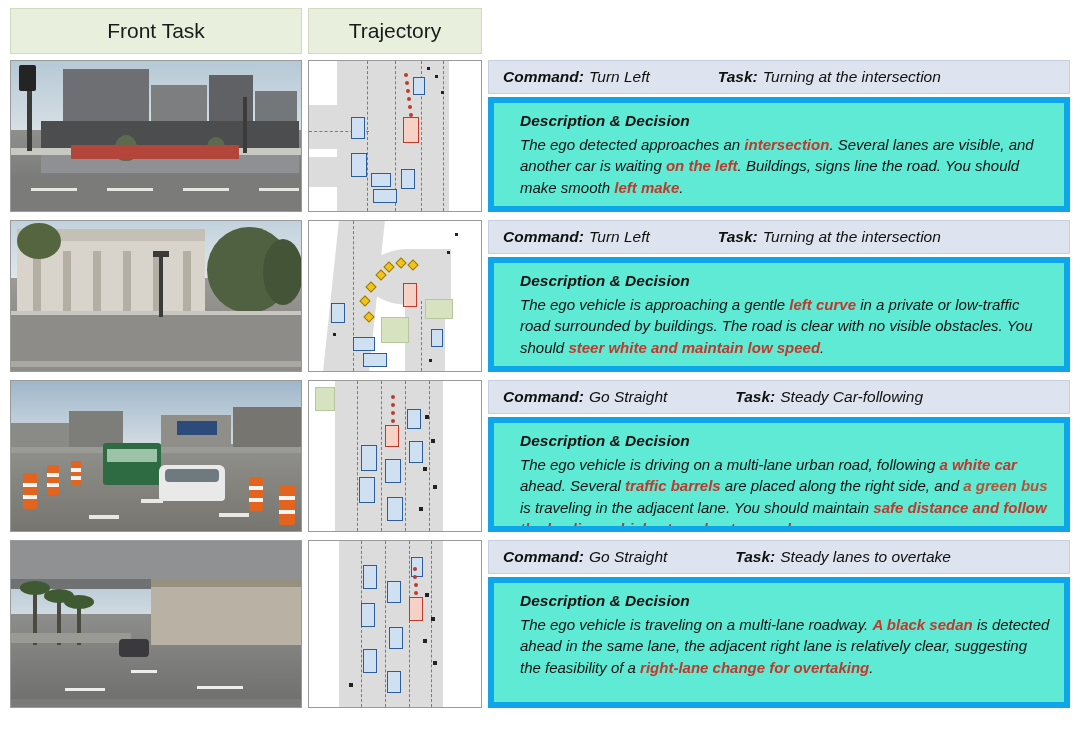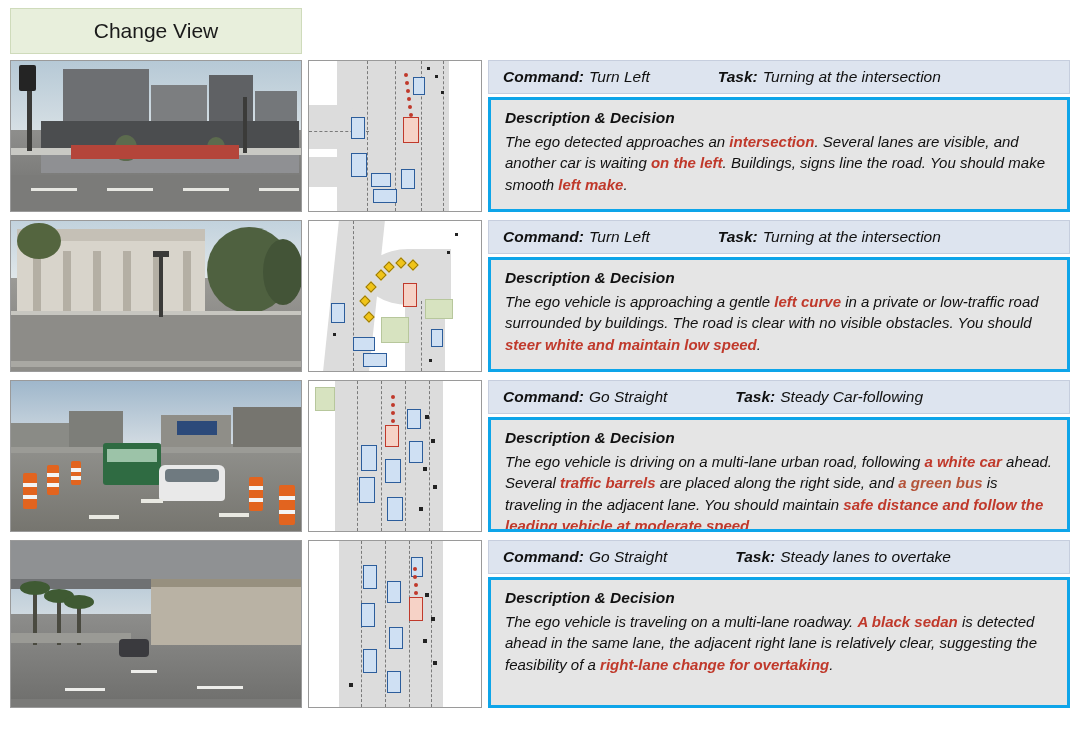--- a/index.html
+++ b/index.html
@@ -92,24 +92,24 @@
     font-size: 15.5px;
     padding: 0 14px;
     box-sizing: border-box;
     color: #111;
   }
   .cmd-bar .lbl { font-weight: bold; }
   .cmd-bar .val { margin-left: 5px; }
   .cmd-bar .task-group { margin-left: 68px; display: flex; }
 
   .desc-box {
-    background: #e5e5e5;
-    border: 3px solid #0ea5e9;
+    background: #5eead4;
+    border: 6px solid #0ea5e9;
     flex: 1 1 auto;
-    padding: 7px 13px 6px 14px;
+    padding: 7px 13px 6px 26px;
     box-sizing: border-box;
     font-size: 15px;
     line-height: 1.42;
     color: #111;
     overflow: hidden;
   }
   .desc-title {
     font-weight: bold;
     display: block;
     margin-bottom: 2px;
@@ -203,21 +203,22 @@
     letter-spacing: 1px;
     pointer-events: none;
   }
 </style>
 </head>
 <body>
 
 <div class="figure">
 
   <div class="header-row">
-    <div class="header-cell col-front">Change View</div>
+    <div class="header-cell col-front">Front Task</div>
+    <div class="header-cell col-traj">Trajectory</div>
   </div>
 
   <div class="rows">
 
     <div class="row">
       <div class="cell-img">
         <div class="scene">
           <div class="s1-sky"></div>
           <div class="s1-ground"></div>
           <div class="s1-b1"></div>

